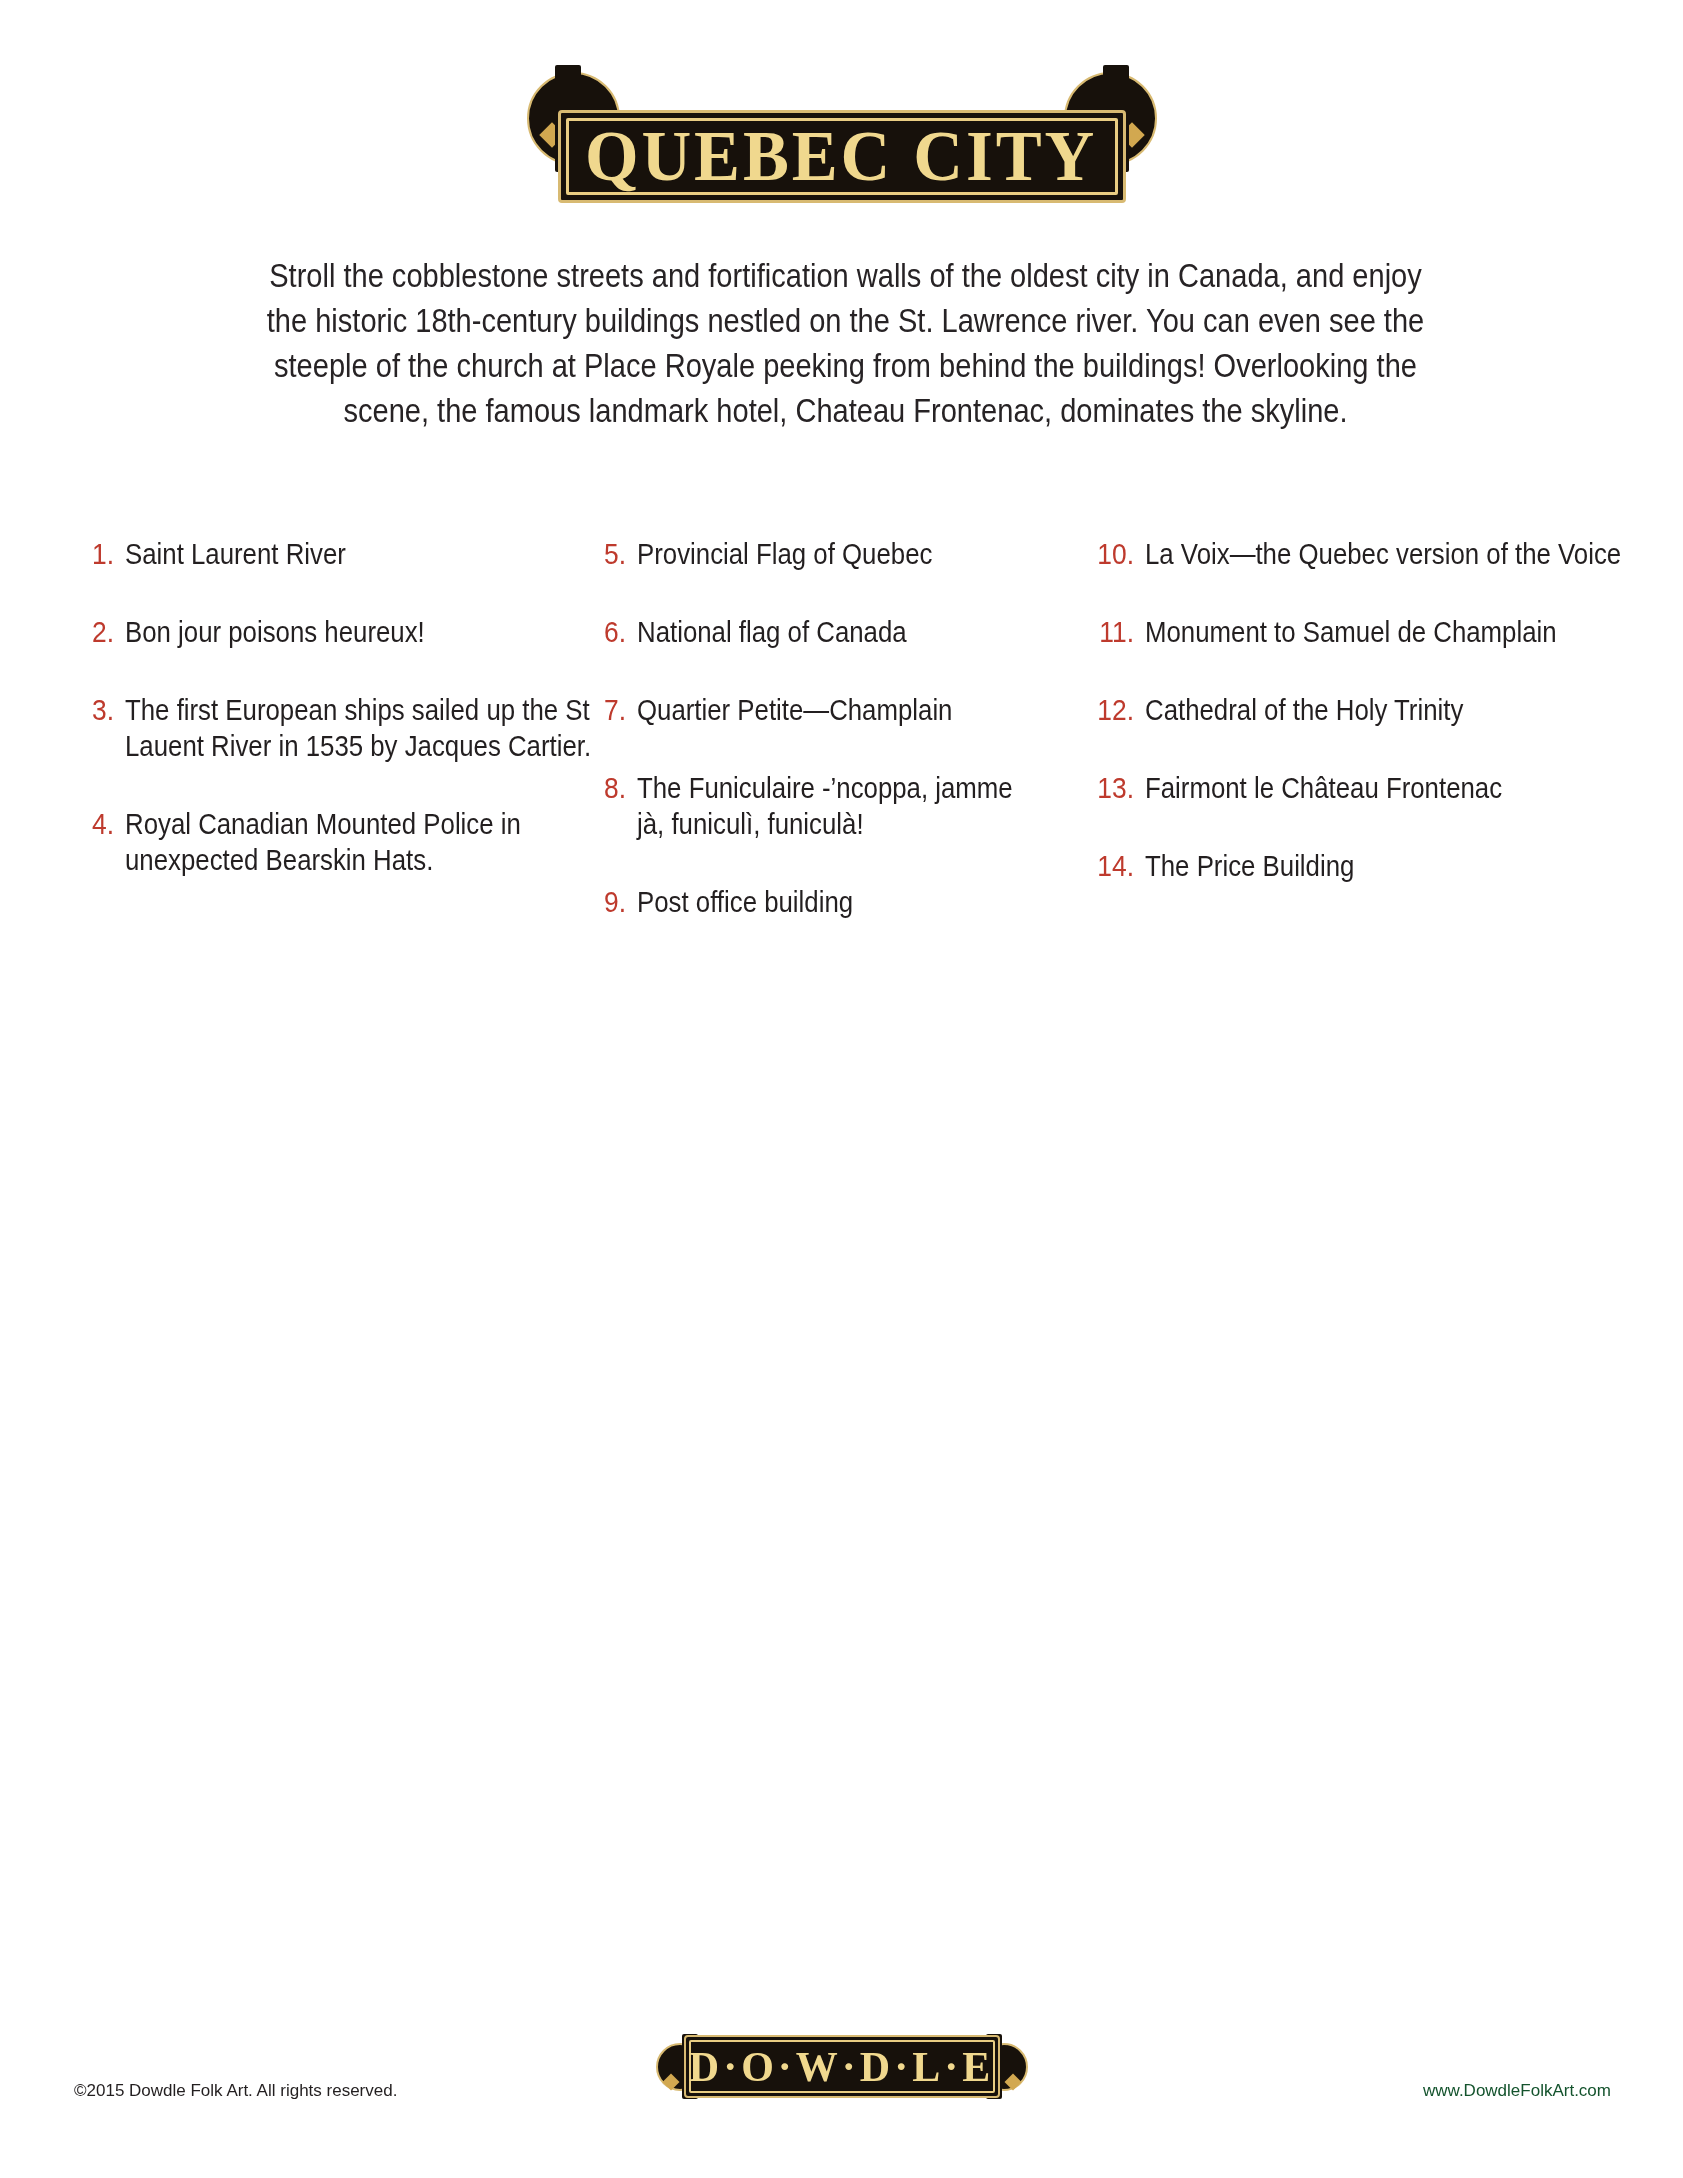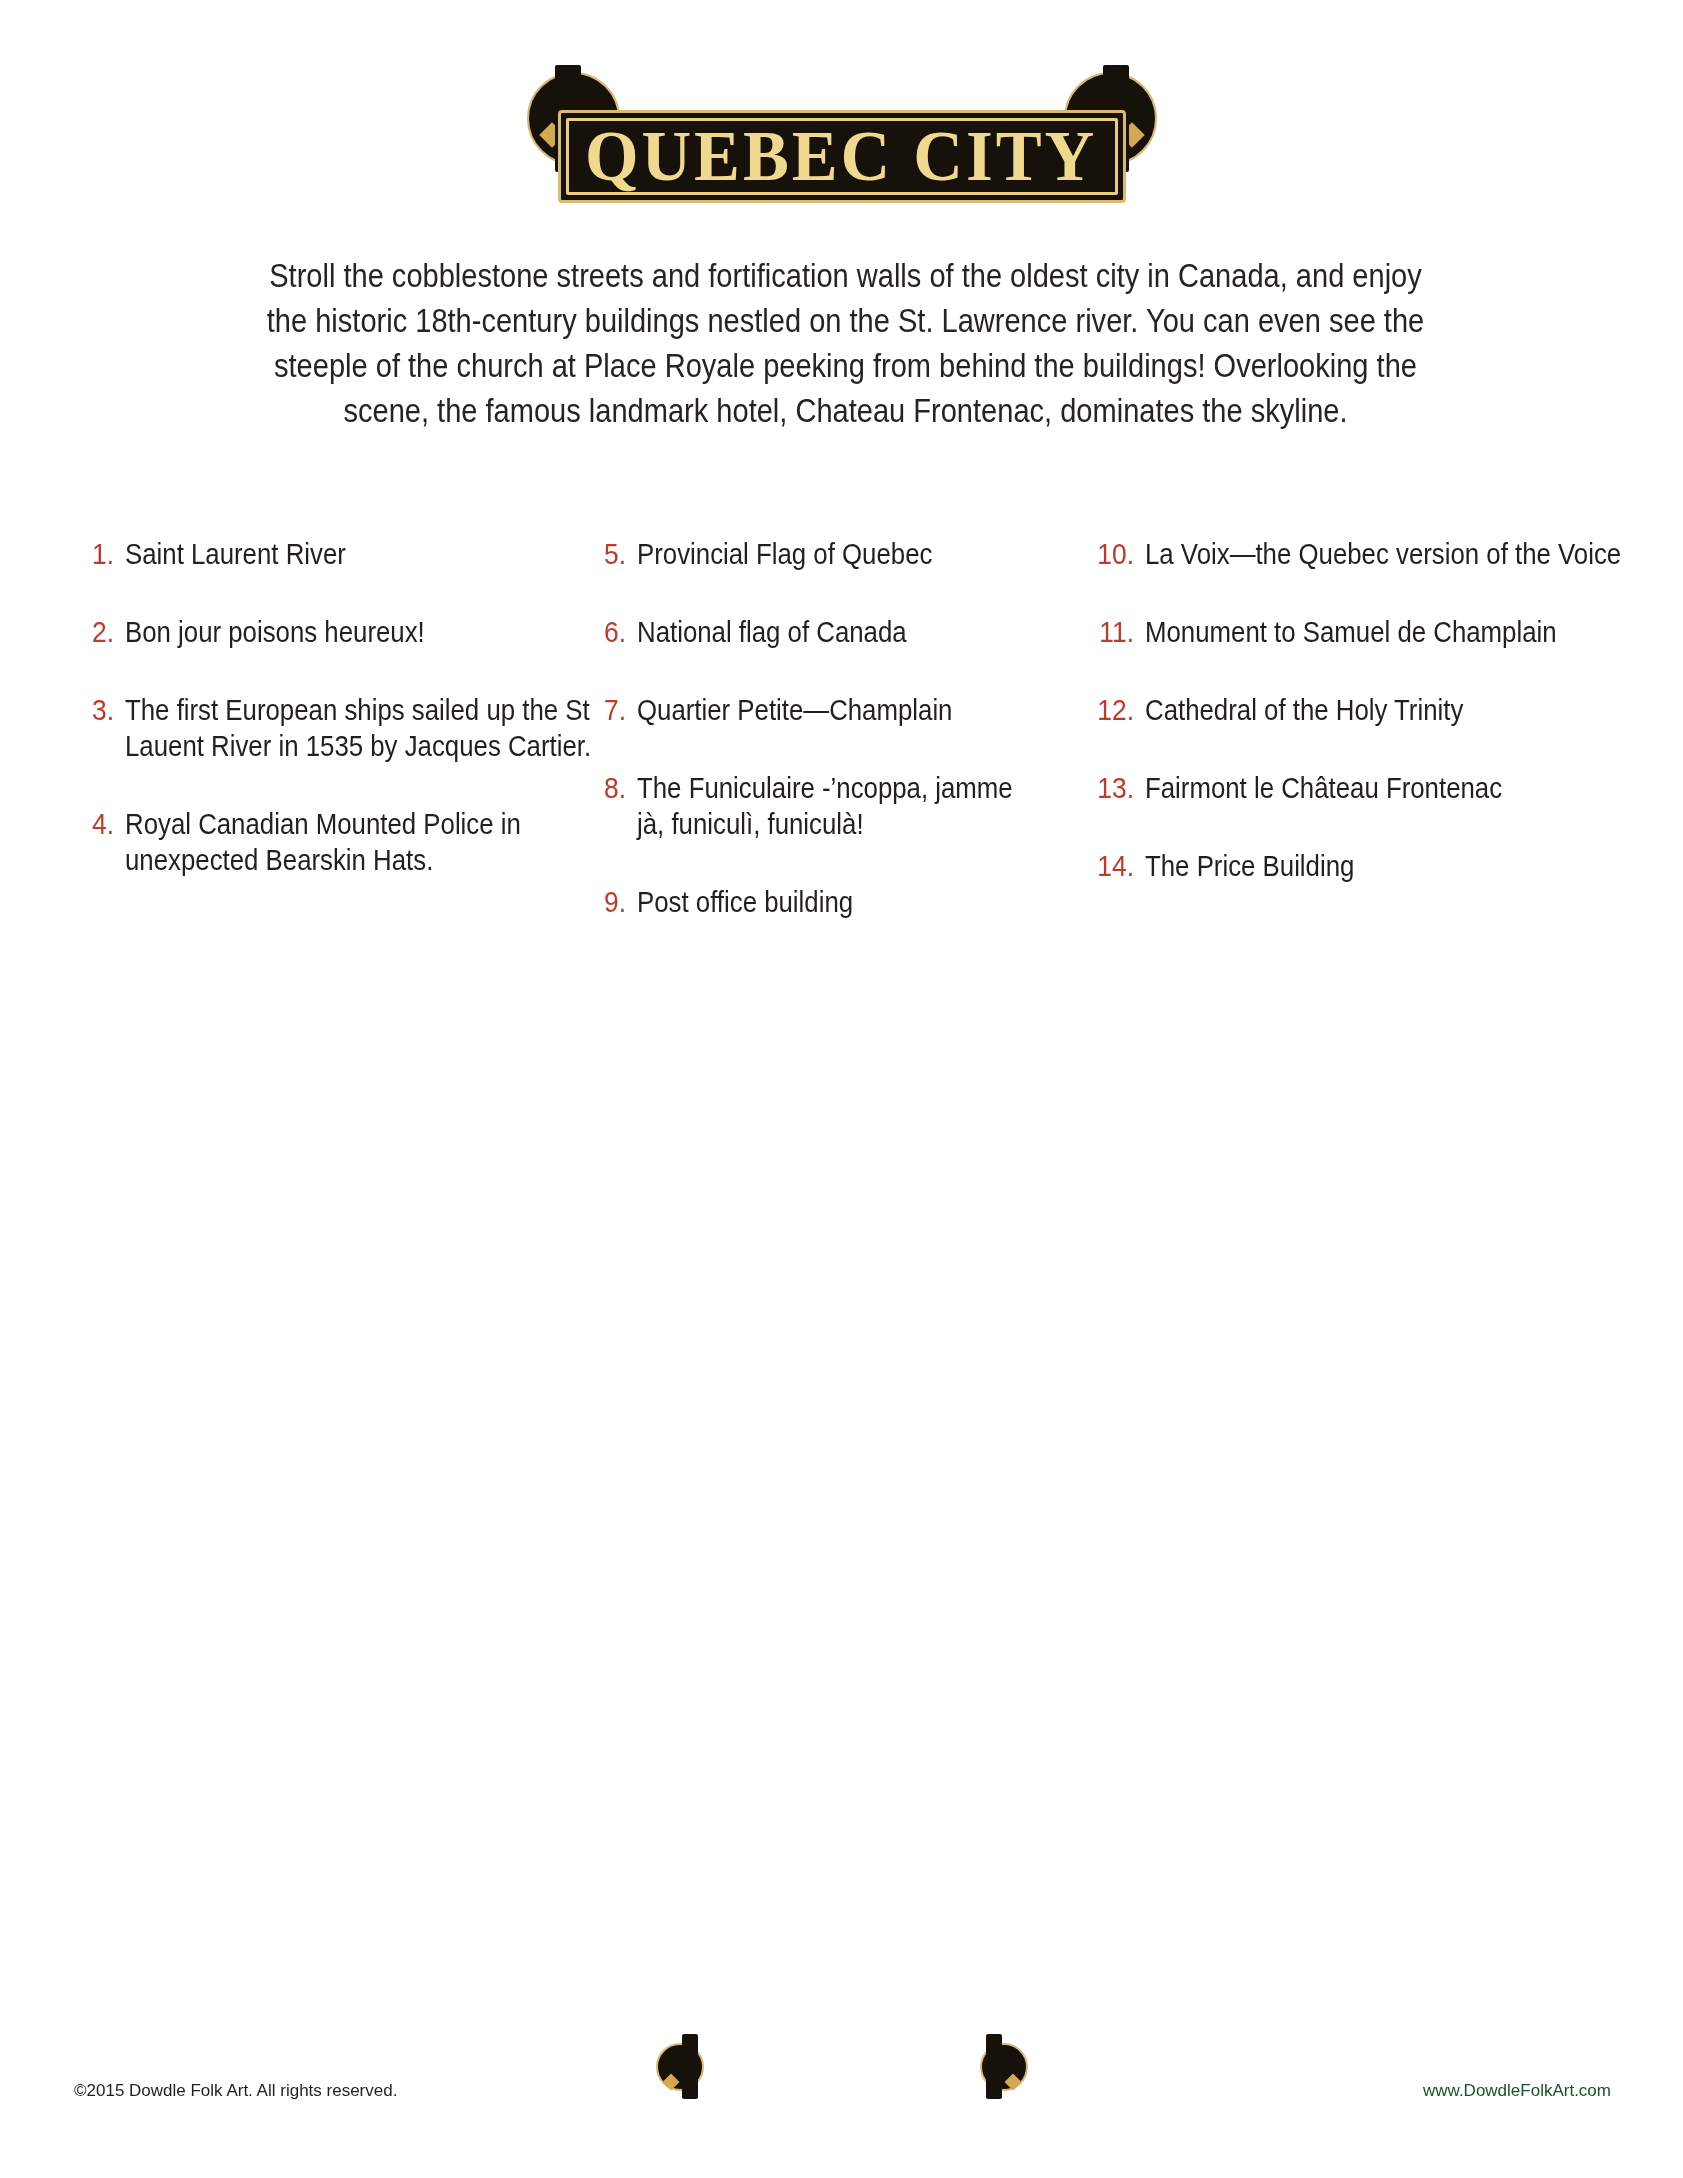--- a/index.html
+++ b/index.html
@@ -204,16 +204,21 @@
 
 <div class="plq-wrap logo">
   <div class="ear l">
     <div class="orn"></div>
   </div>
   <div class="ear r">
     <div class="orn"></div>
   </div>
   <div class="tab l"></div>
   <div class="tab r"></div>
+  <div class="plaque">
+    <div class="plaque-inner">
+      <span class="logo-text">D·O·W·D·L·E</span>
+    </div>
+  </div>
 </div>
 
 <div class="website">www.DowdleFolkArt.com</div>
 
 
 </body></html>

